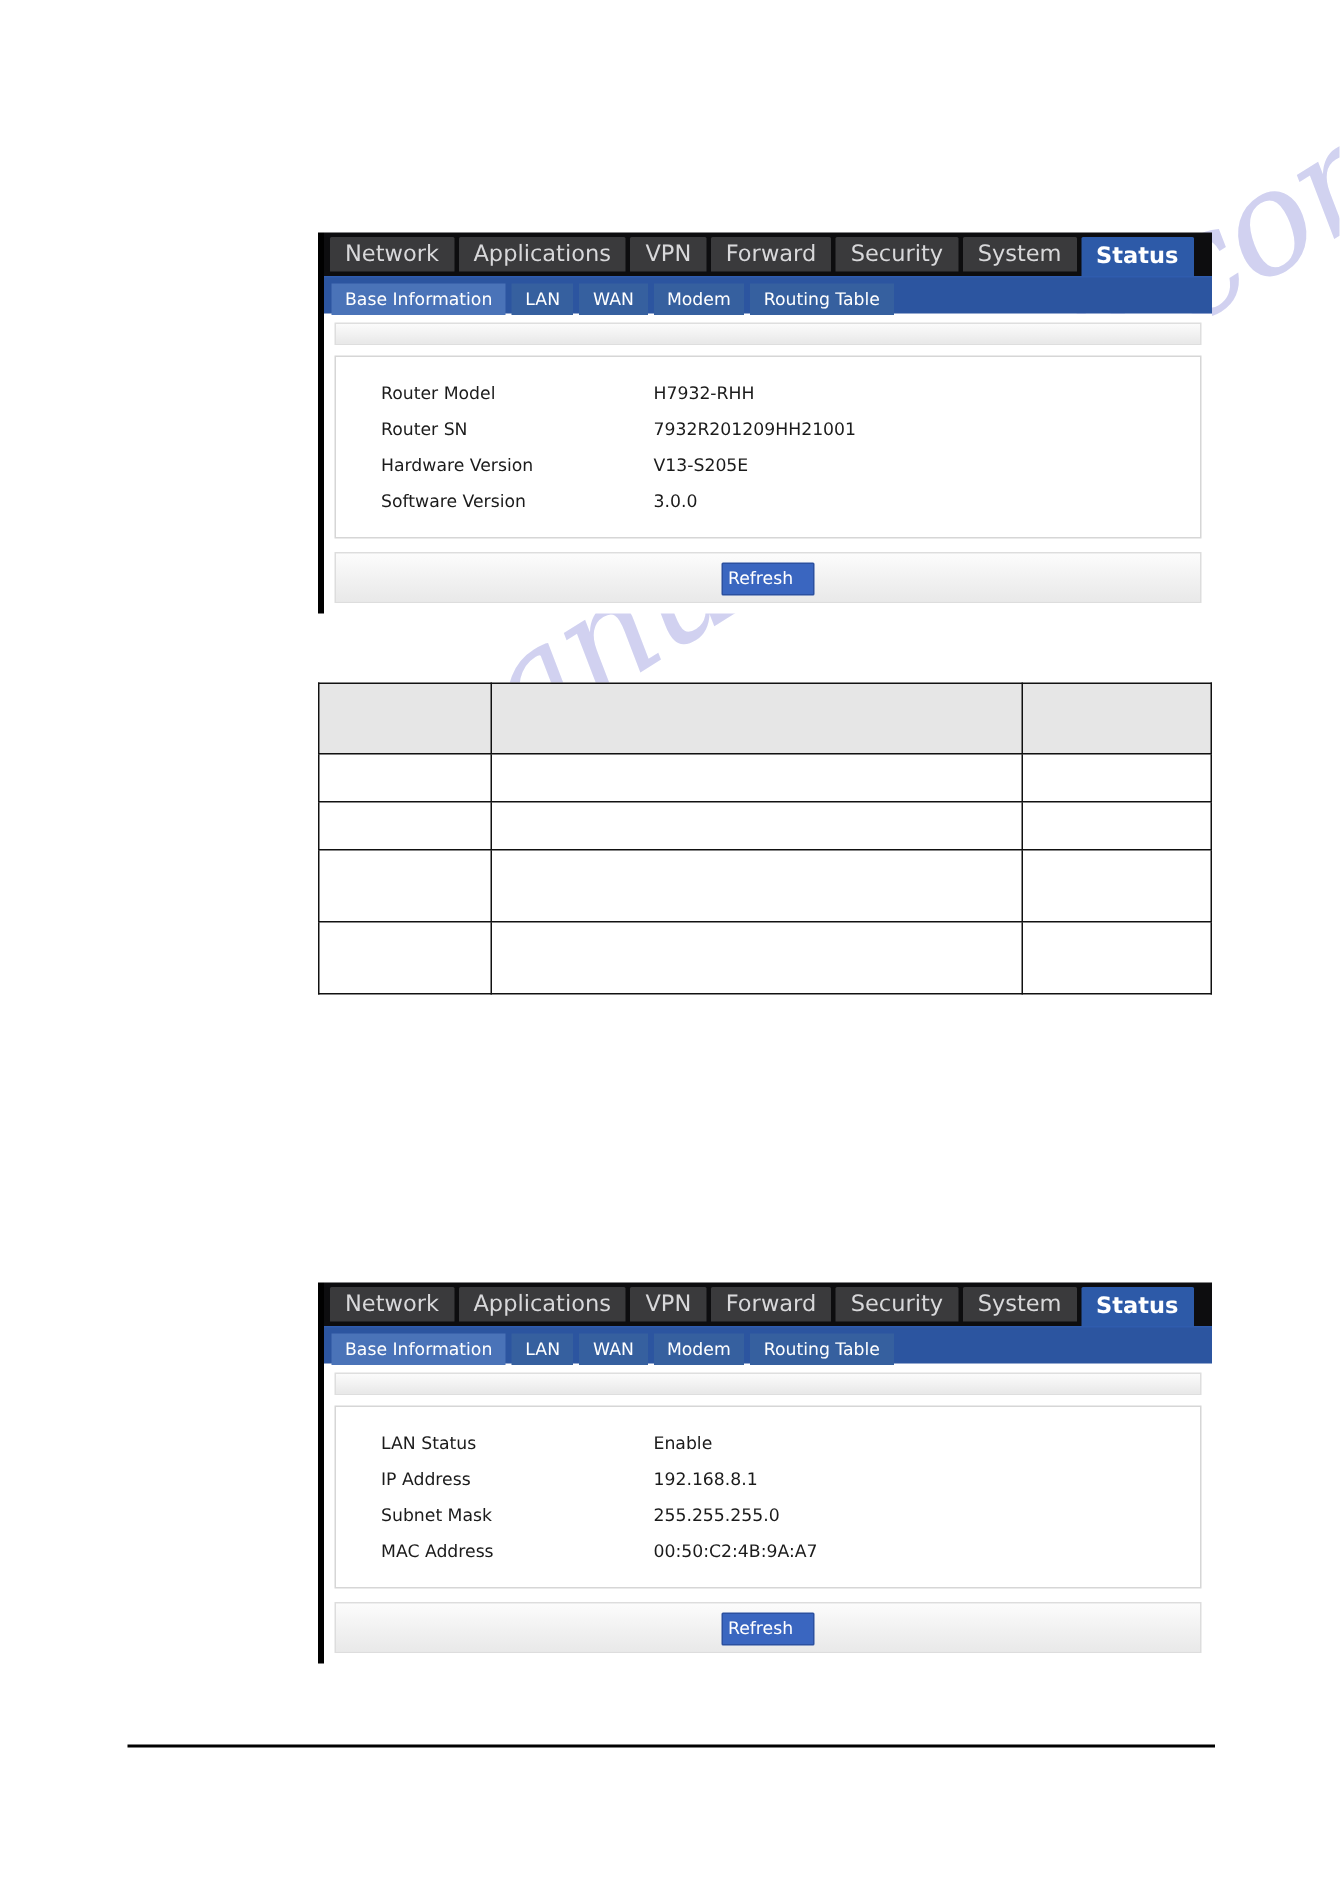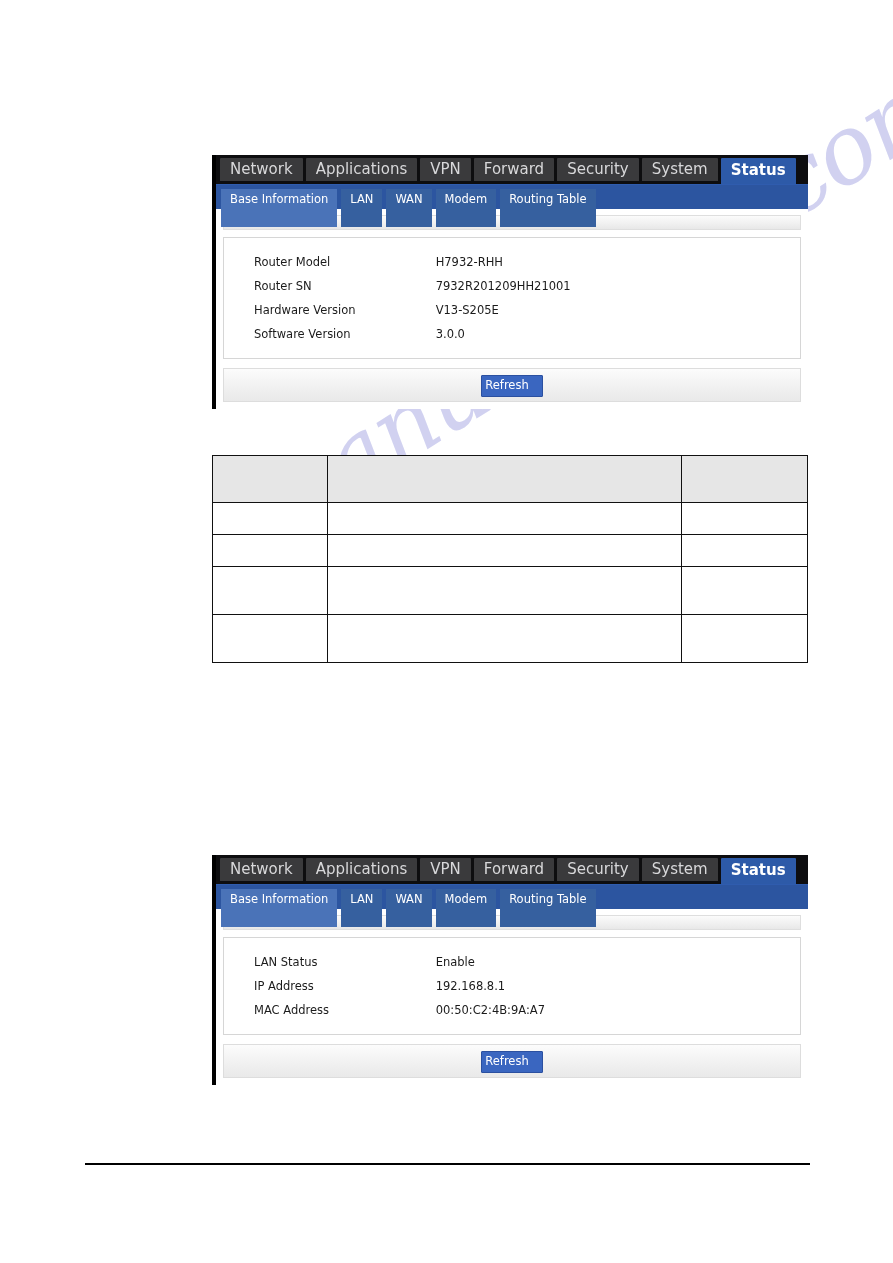--- a/index.html
+++ b/index.html
@@ -91,21 +91,21 @@
     height: 25px;
     background: #2c55a0;
     padding-left: 5px;
     box-sizing: border-box;
     white-space: nowrap;
     font-size: 0;
     border-top: 1px solid #2f5cae;
   }
   .subtab {
     display: inline-block;
-    height: 38px;
+    height: 21px;
     line-height: 21px;
     margin-top: 4px;
     margin-right: 4px;
     padding: 0 9px;
     background: #36609f;
     color: #ffffff;
     font-size: 11.5px;
     font-family: "DejaVu Sans", sans-serif;
     vertical-align: top;
     box-sizing: border-box;
@@ -323,20 +323,24 @@
       <div class="infobox">
         <div class="inforow">
           <span class="info-label">LAN Status</span>
           <span class="info-value">Enable</span>
         </div>
         <div class="inforow">
           <span class="info-label">IP Address</span>
           <span class="info-value">192.168.8.1</span>
         </div>
         <div class="inforow">
+          <span class="info-label">Subnet Mask</span>
+          <span class="info-value">255.255.255.0</span>
+        </div>
+        <div class="inforow">
           <span class="info-label">MAC Address</span>
           <span class="info-value">00:50:C2:4B:9A:A7</span>
         </div>
       </div>
 
       <div class="actionbar">
         <span class="btn-refresh">Refresh</span>
       </div>
     </div>
 

